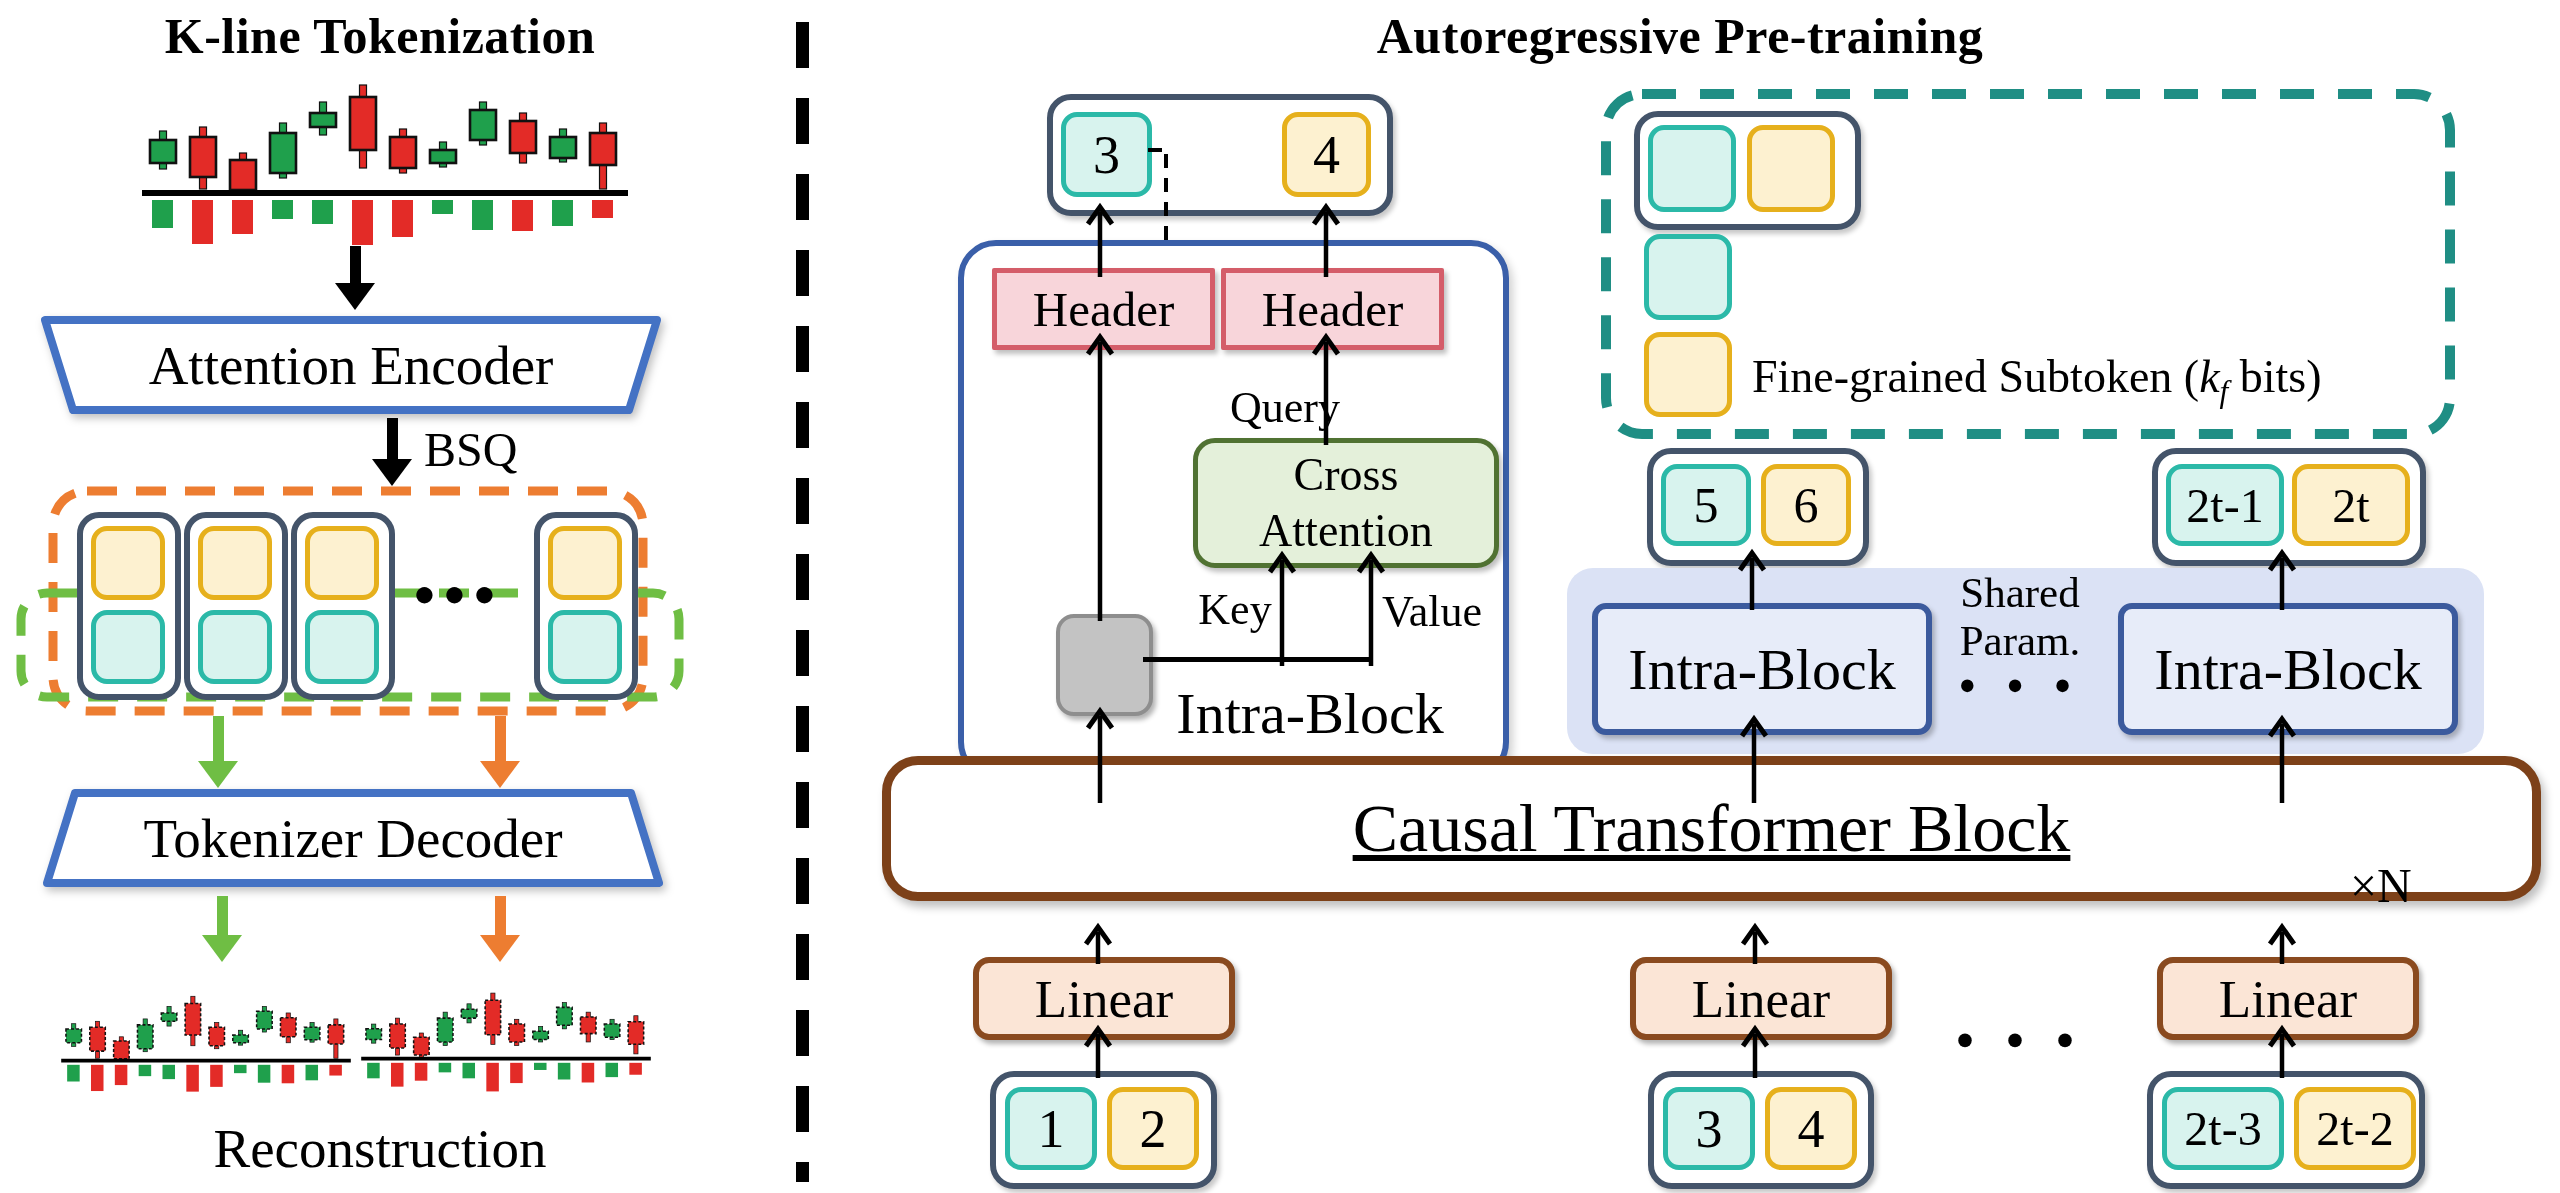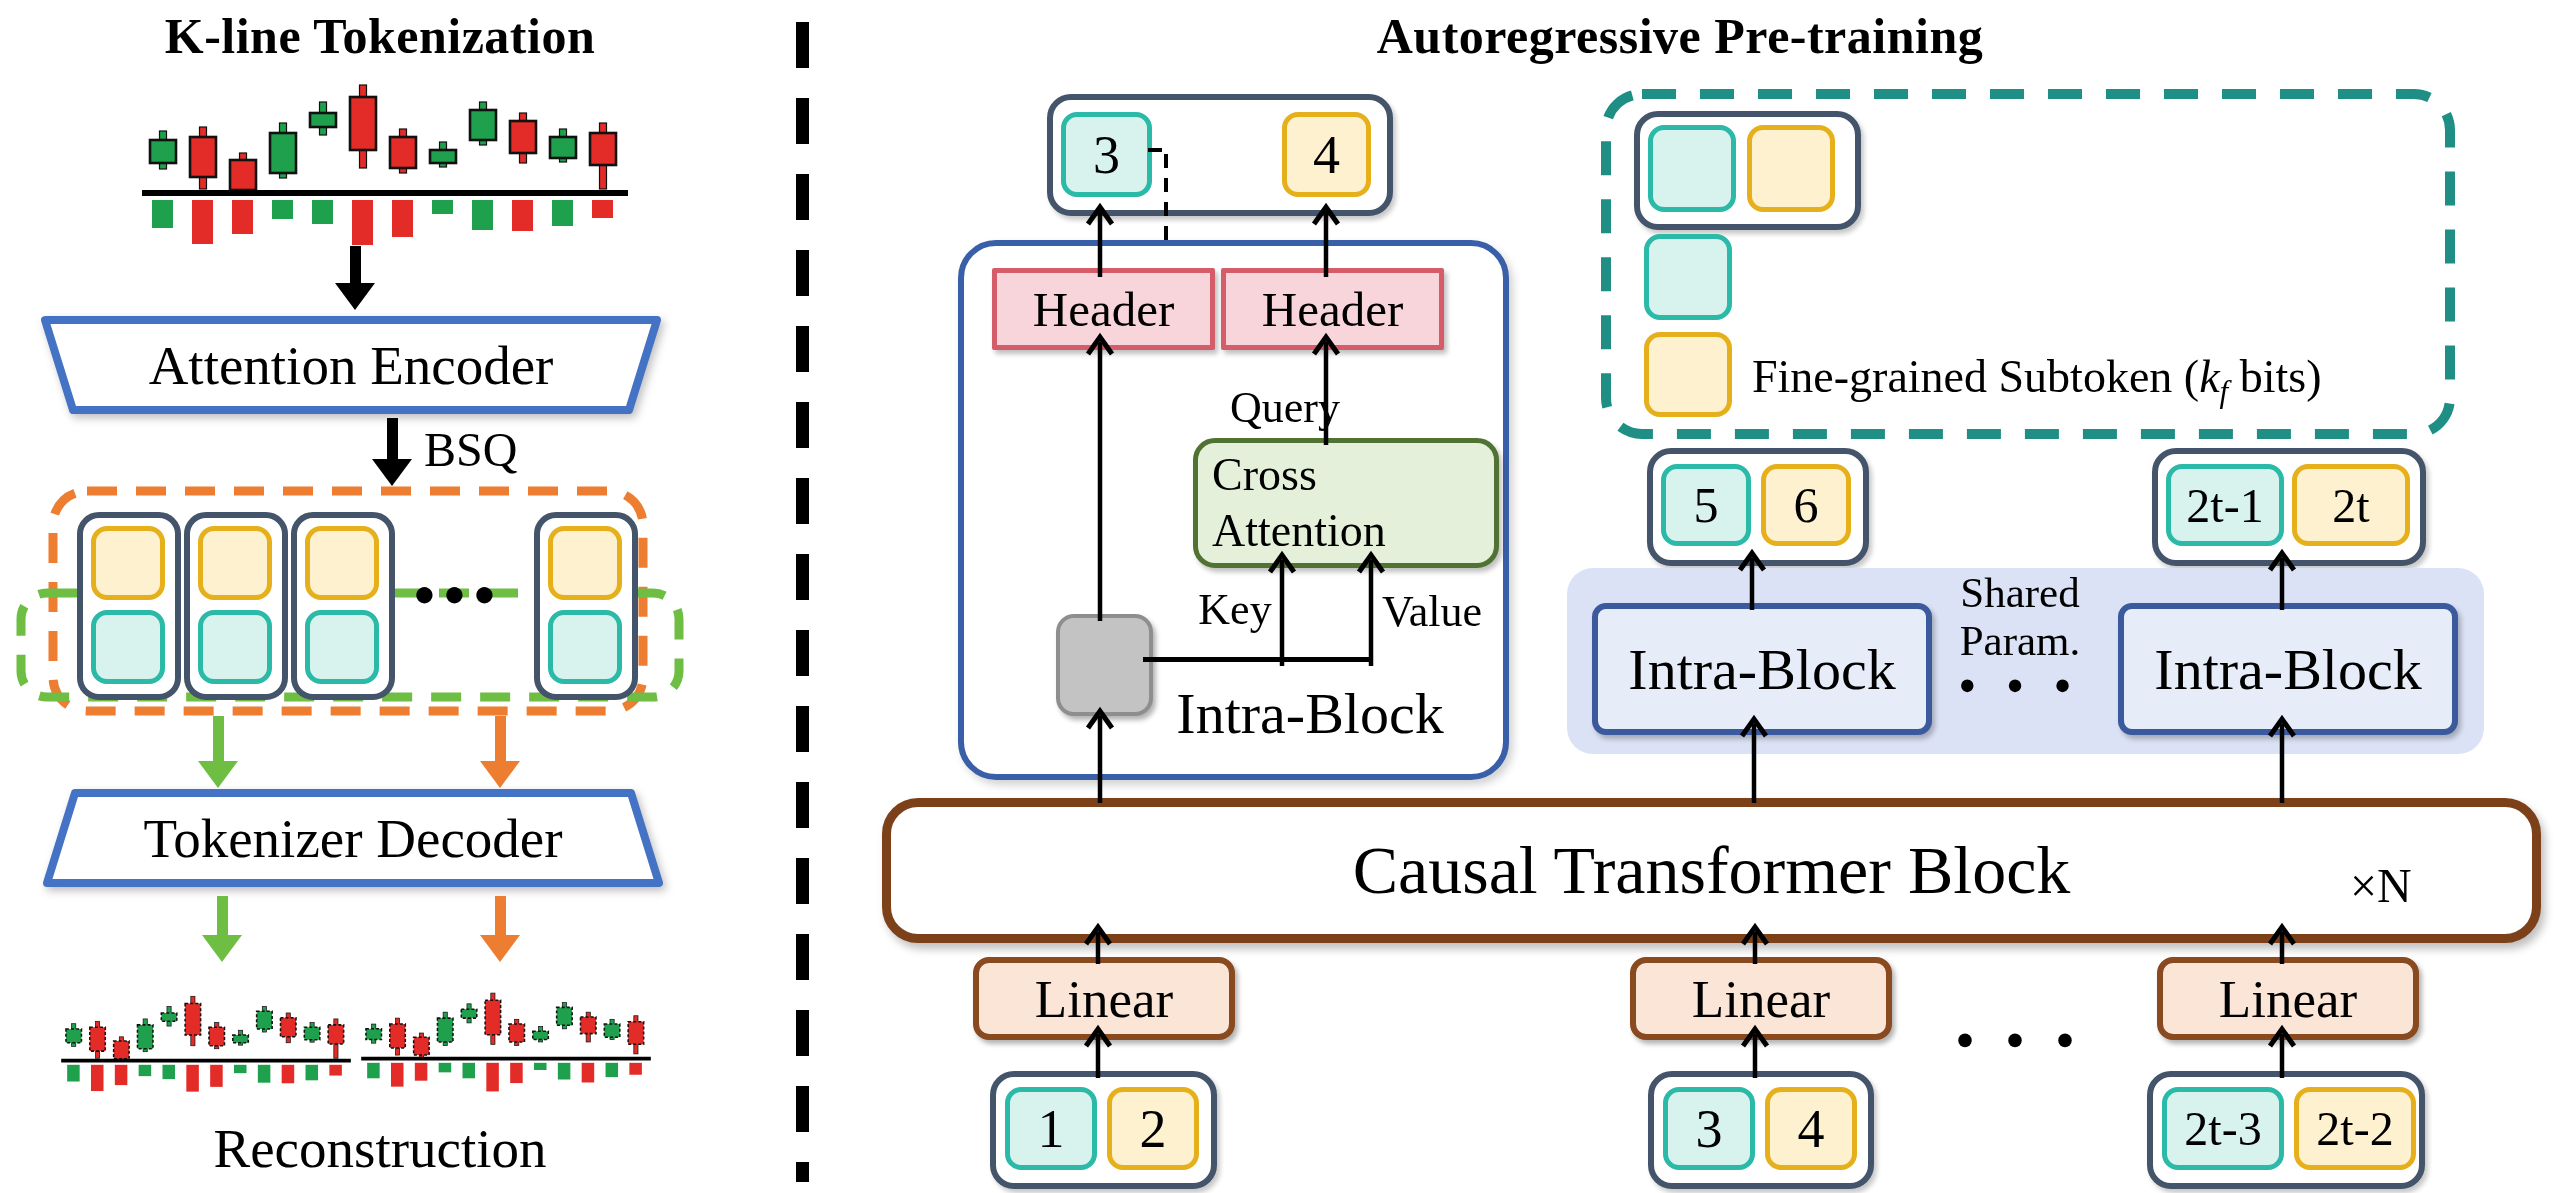--- a/index.html
+++ b/index.html
@@ -26,21 +26,21 @@
     font-size:54px;}
   .sub.coarse{background:var(--coarse-fill);border:5px solid var(--coarse-border);}
   .sub.fine{background:var(--fine-fill);border:5px solid var(--fine-border);}
   .stack{position:absolute;background:#fff;border:6px solid var(--navy);border-radius:22px;}
   
   .header-box{position:absolute;background:var(--header-fill);border:5px solid var(--header-border);
     border-radius:2px;font-size:49px;display:flex;align-items:center;justify-content:center;
     box-shadow:3px 4px 5px rgba(0,0,0,.25);}
   .attn-box{position:absolute;background:var(--attn-fill);border:5px solid var(--attn-border);
     border-radius:22px;font-size:46px;line-height:1.22;display:flex;align-items:center;justify-content:center;
-    text-align:left;box-shadow:3px 4px 5px rgba(0,0,0,.25);}
+    text-align:center;box-shadow:3px 4px 5px rgba(0,0,0,.25);}
   .gray-box{position:absolute;background:var(--gray-fill);border:4px solid var(--gray-border);
     border-radius:18px;box-shadow:3px 4px 5px rgba(0,0,0,.3);}
   .big-container{position:absolute;background:#fff;border:6px solid var(--royal);border-radius:38px;
     box-shadow:4px 5px 8px rgba(0,0,0,.18);}
   .intra-box{position:absolute;background:var(--intra-fill);border:6px solid var(--intra-border);
     border-radius:14px;font-size:58px;display:flex;align-items:center;justify-content:center;
     box-shadow:3px 4px 5px rgba(0,0,0,.25);}
   .shade{position:absolute;background:var(--shade);border-radius:26px;}
   .ctb{position:absolute;background:#fff;border:9px solid var(--brown);border-radius:36px;
     font-size:68px;display:flex;align-items:center;justify-content:center;
@@ -299,21 +299,21 @@
     <div class="sub fine" style="left:134px;top:10px;width:108px;height:72px;font-size:48px;">2t</div>
   </div>
 
   <div class="shade" style="left:1567px;top:568px;width:917px;height:186px;"></div>
   <div class="intra-box" style="left:1592px;top:603px;width:328px;height:120px;">Intra-Block</div>
   <div class="intra-box" style="left:2118px;top:603px;width:328px;height:120px;">Intra-Block</div>
   <div class="abs ctr" style="left:1930px;top:570px;width:180px;height:44px;font-size:43px;">Shared</div>
   <div class="abs ctr" style="left:1930px;top:618px;width:180px;height:44px;font-size:43px;">Param.</div>
   <div class="dots ctr" style="left:1925px;top:660px;width:190px;height:50px;">• • •</div>
 
-  <div class="ctb" style="left:882px;top:798px;width:1641px;height:127px;">
+  <div class="ctb" style="left:882px;top:756px;width:1641px;height:127px;text-decoration:underline;">
     <span>Causal Transformer Block</span>
   </div>
   <div class="abs" style="left:2350px;top:858px;font-size:48px;">×N</div>
 
   <div class="linear-box" style="left:973px;top:957px;width:250px;height:71px;">Linear</div>
   <div class="linear-box" style="left:1630px;top:957px;width:250px;height:71px;">Linear</div>
   <div class="linear-box" style="left:2157px;top:957px;width:250px;height:71px;">Linear</div>
 
   <div class="dots ctr" style="left:1920px;top:1012px;width:200px;height:56px;font-size:50px;">• • •</div>
 

